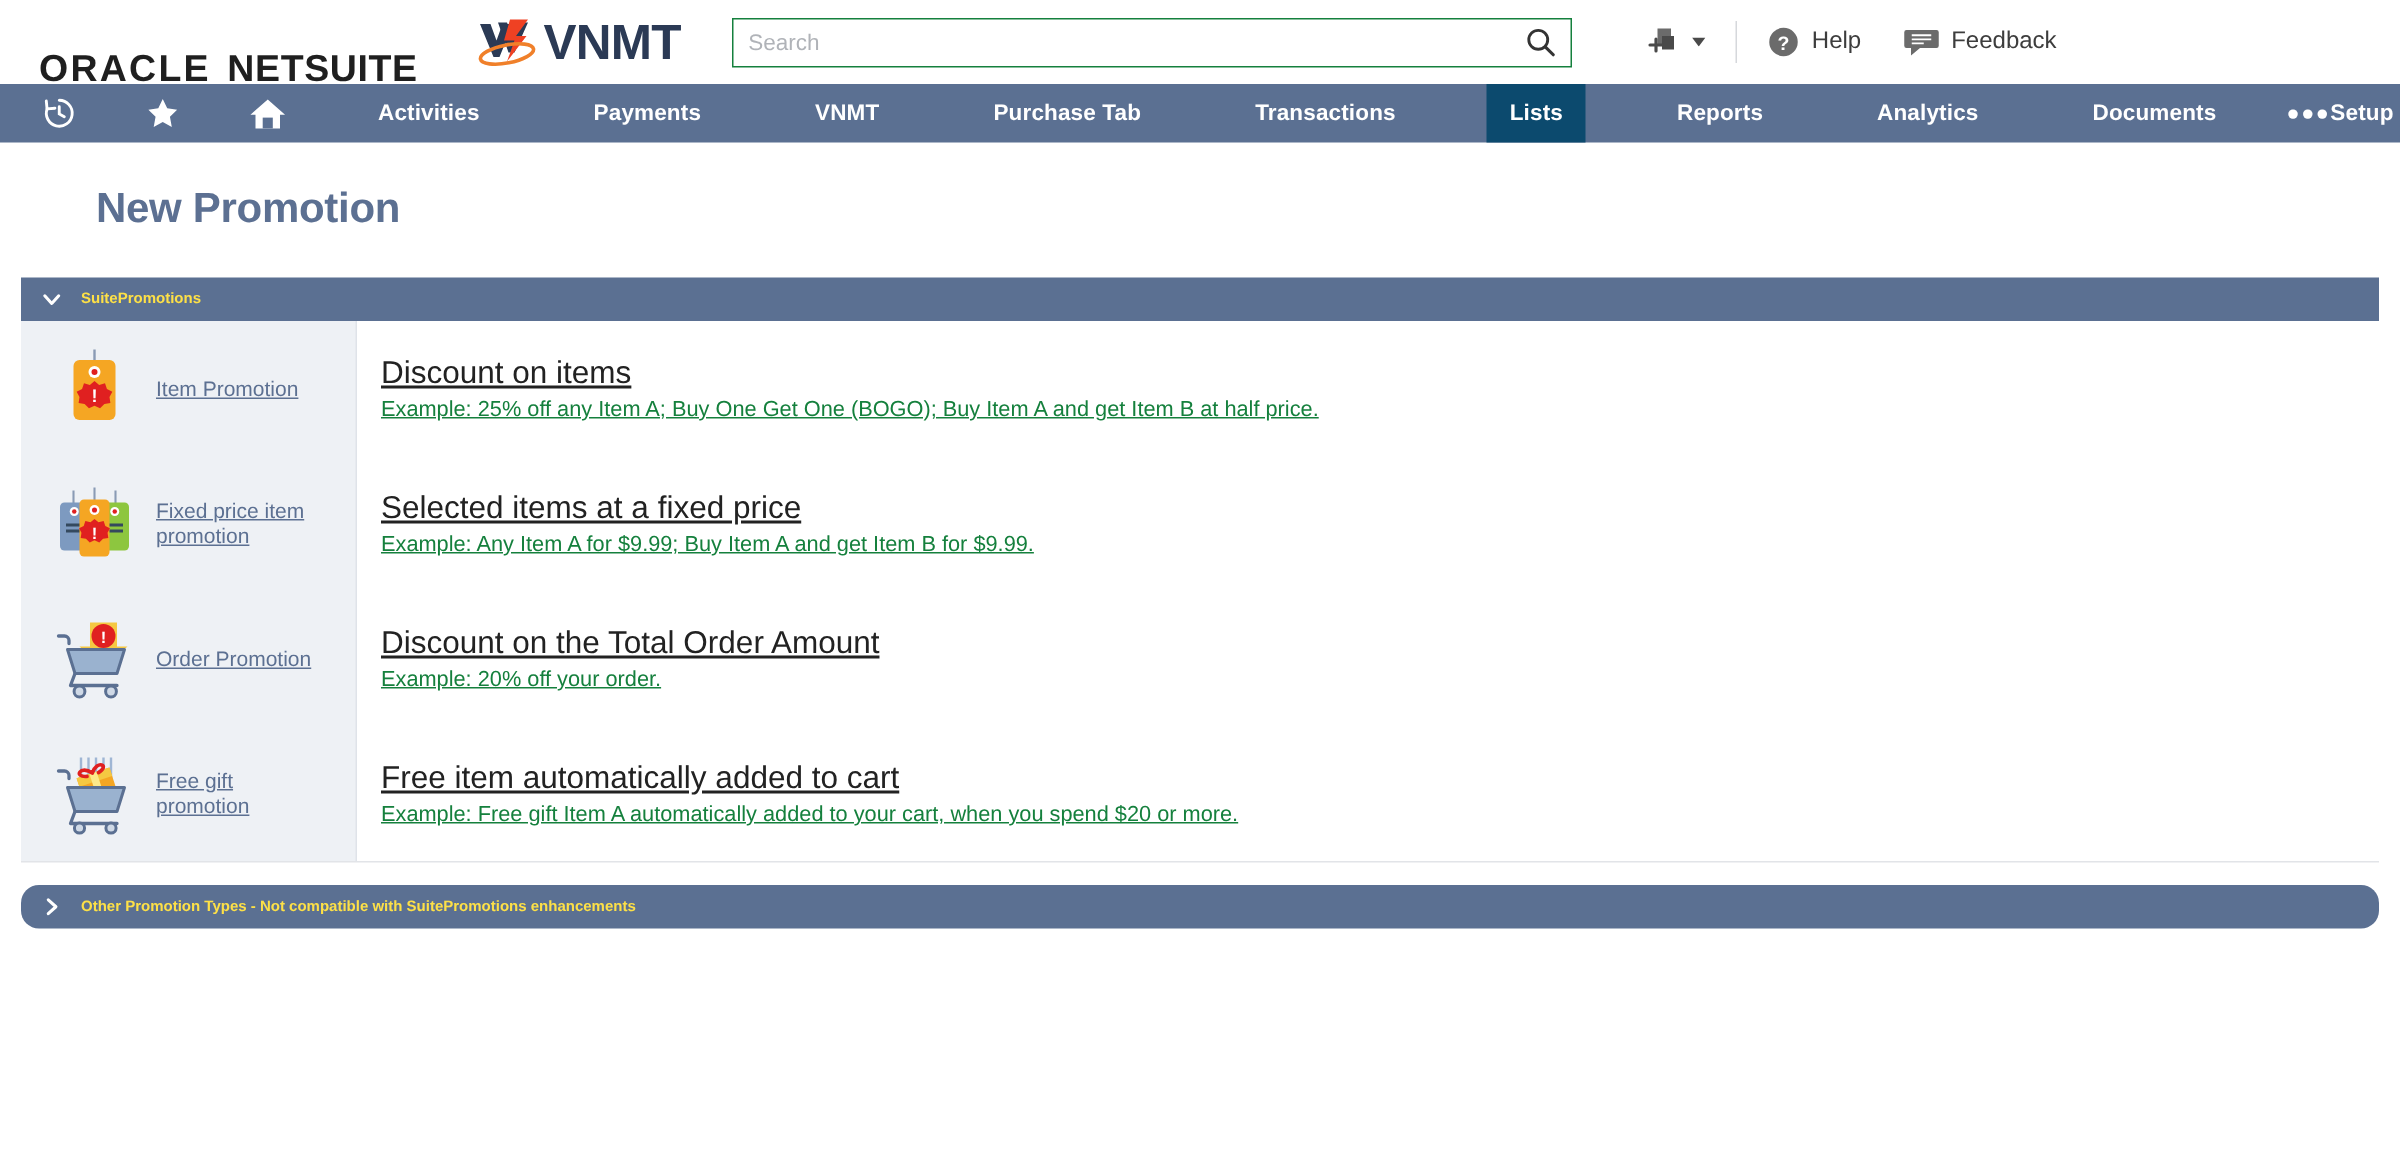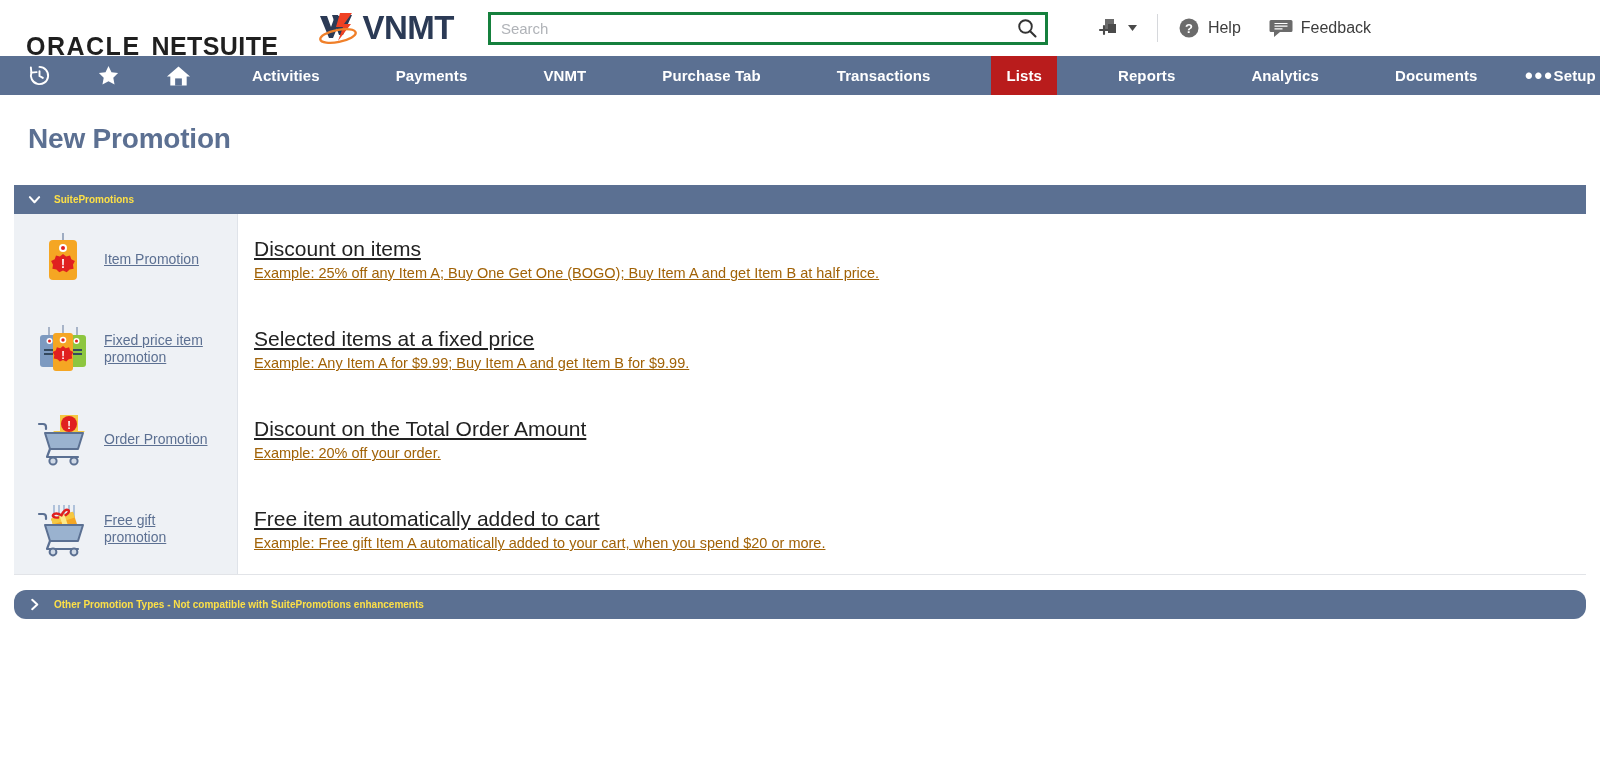--- a/index.html
+++ b/index.html
@@ -60,21 +60,21 @@
 
   .search-wrap {
     position: relative;
     width: 560px;
     height: 33px;
     flex: none;
   }
   .search-input {
     width: 100%;
     height: 100%;
-    border: 3px solid #15803d;
+    border: 1px solid #15803d;
     background: #fff;
     padding: 0 42px 0 10px;
     font-size: 15px;
     color: #333;
     font-family: "Liberation Sans", sans-serif;
     outline: none;
   }
   .search-input::placeholder { color: #b0b3b8; }
   .search-btn {
     position: absolute;
@@ -131,41 +131,42 @@
     display: flex;
     align-items: center;
     padding: 0 15px;
     color: #ffffff;
     font-size: 15px;
     font-weight: 700;
     cursor: pointer;
     white-space: nowrap;
     letter-spacing: 0.1px;
   }
-  .nav-item.active { background: #b91c1c; }
+  .nav-item.active { background: #0c4a6e; }
   .nav-more {
     position: absolute;
     right: 46px;
     top: 0; bottom: 0;
     display: flex;
     align-items: center;
     color: #fff;
     font-size: 22px;
     letter-spacing: 2px;
     font-weight: 700;
     cursor: pointer;
   }
 
   
   .page-title {
     font-size: 28px;
     font-weight: 700;
     color: #5c7092;
     padding: 28px 0 0 28px;
     letter-spacing: -0.2px;
+    margin-left: 36px;
   }
 
   .section-bar {
     margin: 30px 14px 0 14px;
     height: 29px;
     background: #5b7092;
     display: flex;
     align-items: center;
     padding-left: 14px;
     color: #fde047;
@@ -222,21 +223,21 @@
     font-size: 21px;
     color: #222222;
     text-decoration: underline;
     align-self: flex-start;
     cursor: pointer;
     line-height: 25px;
     font-weight: 400;
   }
   .opt-sub {
     font-size: 14.5px;
-    color: #a16207;
+    color: #15803d;
     text-decoration: underline;
     align-self: flex-start;
     cursor: pointer;
     line-height: 18px;
   }
 </style>
 </head>
 <body>
 
 <div class="topbar">

